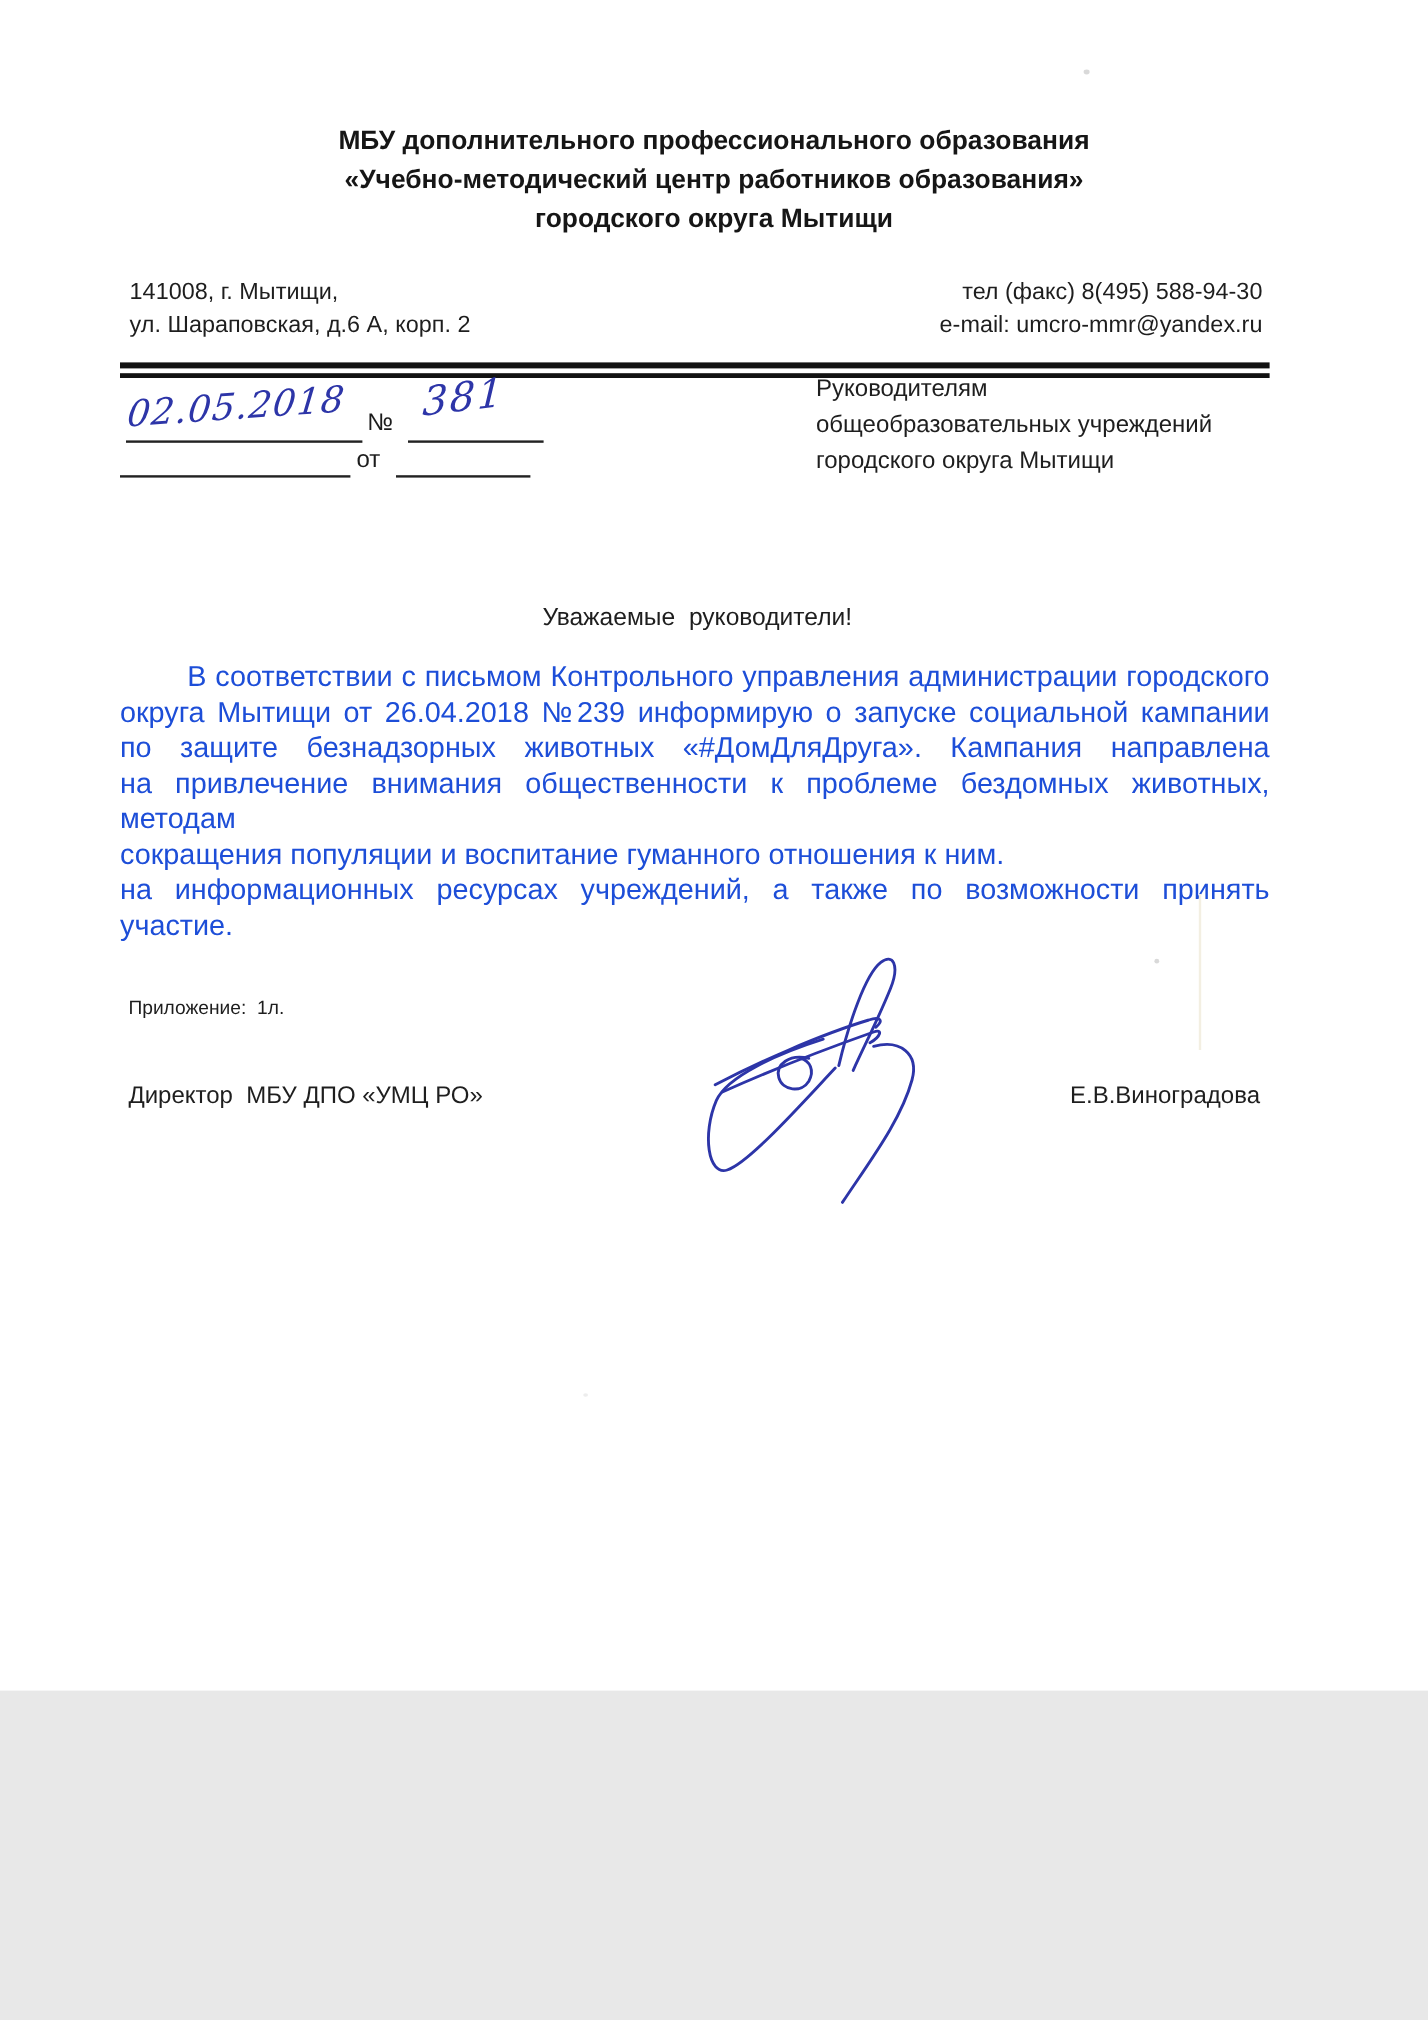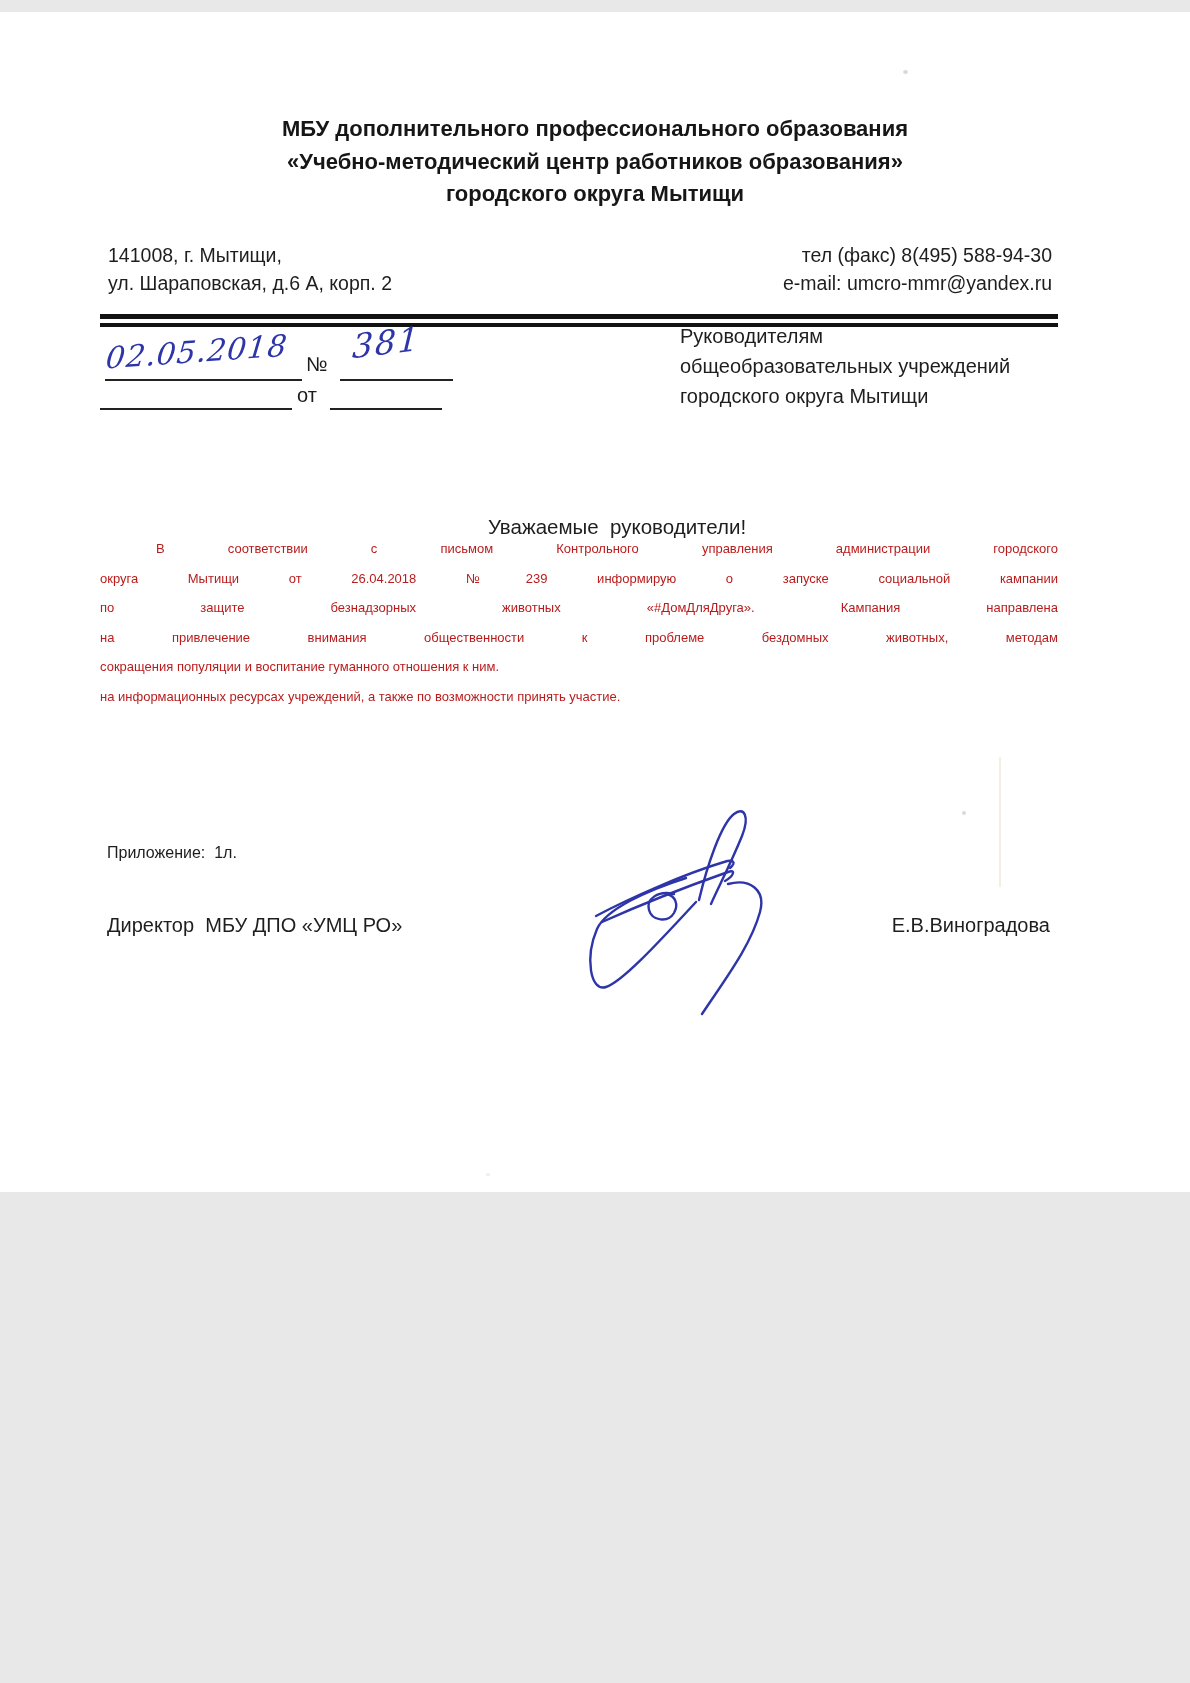--- a/index.html
+++ b/index.html
@@ -1,20 +1,20 @@
 <!DOCTYPE html>
 <html><head>
 <meta charset="utf-8">
 <style>
   html,body { margin:0; padding:0; background:#e8e8e8; }
   .page {
     position: relative;
     width: 1190px;
-    height: 1180px;
-    margin: 12px auto;
+    height: 1409px;
+    margin: 0 auto;
     background: #ffffff;
     font-family: "Liberation Sans", sans-serif;
     color: #1e1e1e;
     overflow: hidden;
   }
   .abs { position: absolute; }
 
   
   .org-header {
     left: 0; top: 101px; width: 1190px;
@@ -42,27 +42,27 @@
     color: #2d35a8;
     white-space: nowrap;
   }
   .hw-date   { left: 106px; top: 322px; font-size: 30px; transform: rotate(-4deg) skewX(-10deg); letter-spacing: 1px; }
   .hw-number { left: 352px; top: 311px; font-size: 33px; transform: rotate(-7deg) skewX(-10deg); letter-spacing: 2px; }
 
   
   .addressee { left: 680px; top: 309px; font-size: 20px; line-height: 30px; }
 
   
-  .salutation { left: 488px; top: 503px; font-size: 20.5px; white-space: pre; }
+  .salutation { left: 452px; top: 503px; font-size: 20.5px; white-space: pre; }
 
   
   .body-text {
-    left: 100px; top: 522px; width: 958px;
-    font-size: 13px; line-height: 29.5px;
-    color: #b91c1c;
+    left: 100px; top: 550px; width: 958px;
+    font-size: 24px; line-height: 29.5px;
+    color: #1d4ed8;
   }
   .bodyline { text-align: justify; text-align-last: justify; }
   .bodyline.para-first { text-indent: 56px; }
   .bodyline.para-last  { text-align-last: left; }
 
   .attachment { left: 107px; top: 832px; font-size: 16px; white-space: pre; }
 
   
   .director-title { left: 107px; top: 902px; font-size: 20px; white-space: pre; }
   .director-name  { right: 140px; top: 902px; font-size: 20px; }

